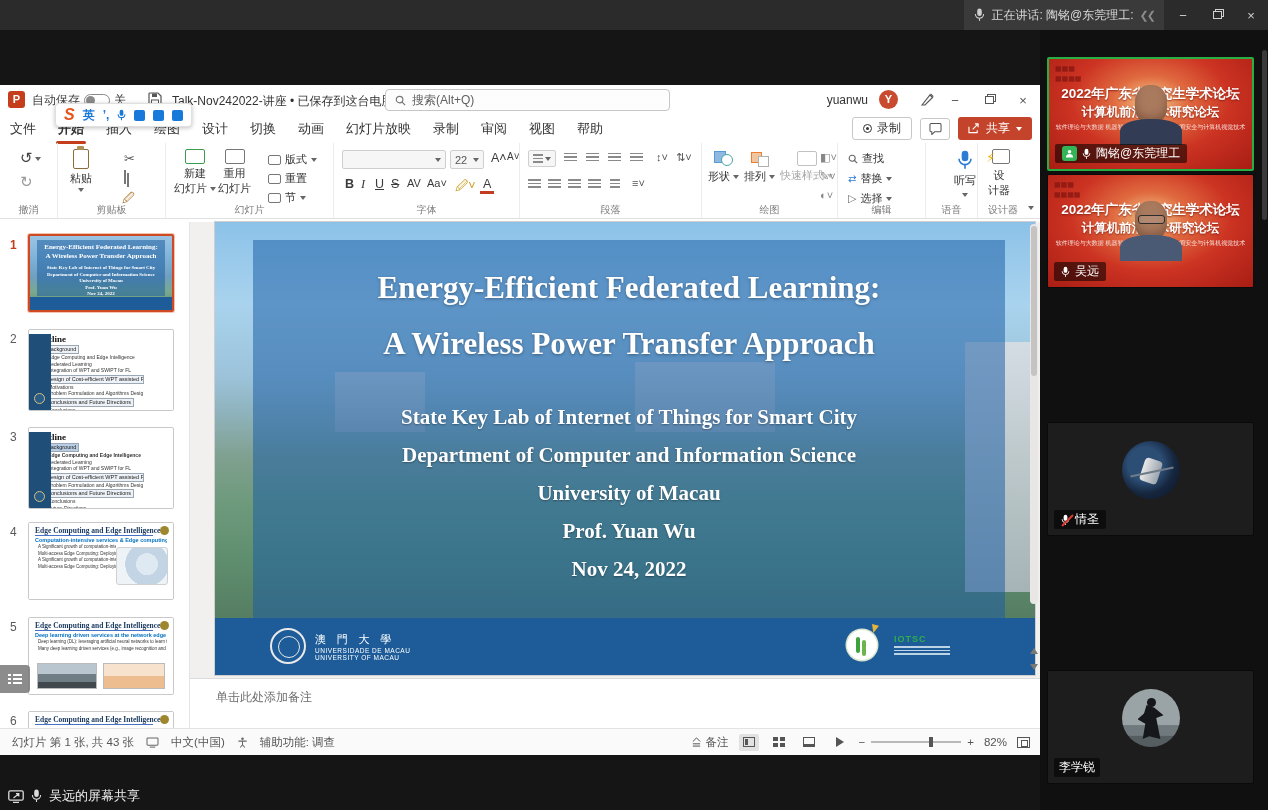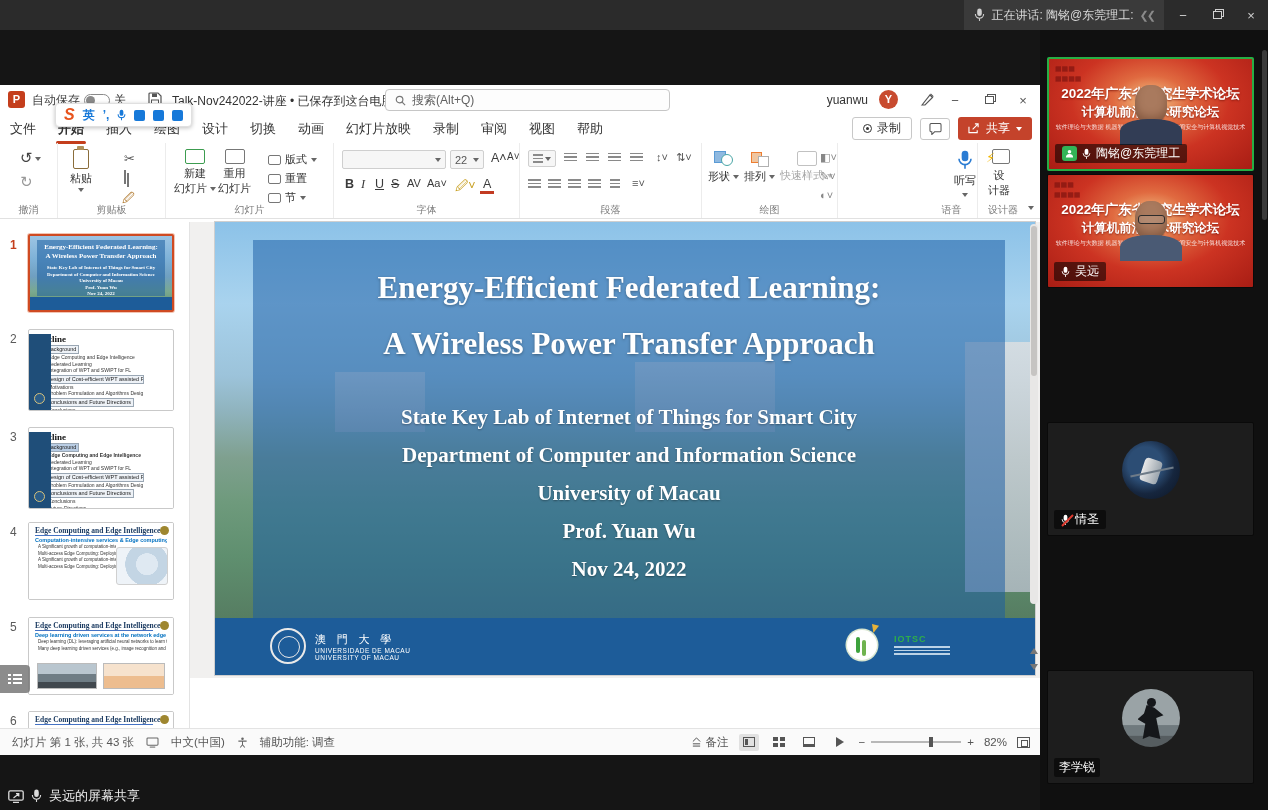--- a/index.html
+++ b/index.html
@@ -410,20 +410,40 @@
           <div class="bigbtn grey" style="position:absolute;left:78px;top:8px">
             <span class="slide-ico"></span>
             <span style="white-space:nowrap"><span>快速样式</span> <span class="chev"></span></span>
           </div>
           <span style="position:absolute;left:118px;top:8px;font-size:11px;color:#888">◧˅</span>
           <span style="position:absolute;left:118px;top:27px;font-size:11px;color:#888">✎˅</span>
           <span style="position:absolute;left:118px;top:46px;font-size:11px;color:#888">◐˅</span>
           <div class="grp-label">绘图</div>
         </div>
 
+        <div class="grp" style="left:838px;width:88px">
+          <div class="minirow" style="position:absolute;left:10px;top:8px">
+            <svg width="10" height="10" viewBox="0 0 12 12">
+                <circle cx="5" cy="5" r="3.6" fill="none" stroke="#666" stroke-width="1.3"></circle>
+                <line x1="7.8" y1="7.8" x2="11" y2="11" stroke="#666" stroke-width="1.3"></line>
+              </svg>
+            <span>查找</span>
+          </div>
+          <div class="minirow" style="position:absolute;left:10px;top:28px">
+            <span style="color:#2b7cd3;font-size:10px">⇄</span>
+            <span>替换</span>
+              <span class="chev"></span>
+          </div>
+          <div class="minirow" style="position:absolute;left:10px;top:48px">
+            <span style="font-size:11px;color:#666">▷</span>
+            <span>选择</span>
+              <span class="chev"></span>
+          </div>
+          <div class="grp-label">编辑</div>
+        </div>
 
         <div class="grp" style="left:926px;width:52px">
           <div class="bigbtn" style="position:absolute;left:28px;top:6px">
             <svg width="16" height="22" viewBox="0 0 12 15">
                 <rect x="3.5" y="0.5" width="5" height="8" rx="2.5" fill="#2b7cd3"></rect>
                 <path d="M1.5 6.5a4.5 4.5 0 0 0 9 0" fill="none" stroke="#2b7cd3" stroke-width="1.2"></path>
                 <line x1="6" y1="11" x2="6" y2="14" stroke="#2b7cd3" stroke-width="1.2"></line>
               </svg>
             <span><span>听写</span><br><span class="chev"></span></span>
           </div>
@@ -585,20 +605,23 @@
         </div>
         <div class="vscroll">
             <span class="th"></span>
           </div>
         <div class="nav-arrows">
           <span class="tri-up"></span>
           <span class="tri-dn"></span>
         </div>
       </div>
 
+      <div class="notes-pane">
+        <div class="ph">单击此处添加备注</div>
+      </div>
 
       <div class="status-bar">
         <div class="status-left">
           <span>幻灯片 第 1 张, 共 43 张</span>
           <svg width="13" height="11" viewBox="0 0 14 12">
               <rect x="1" y="1" width="12" height="8" rx="1" fill="none" stroke="#666" stroke-width="1.1"></rect>
               <line x1="4" y1="11" x2="10" y2="11" stroke="#666" stroke-width="1.1"></line>
             </svg>
           <span>中文(中国)</span>
           <svg width="11" height="11" viewBox="0 0 12 12">

